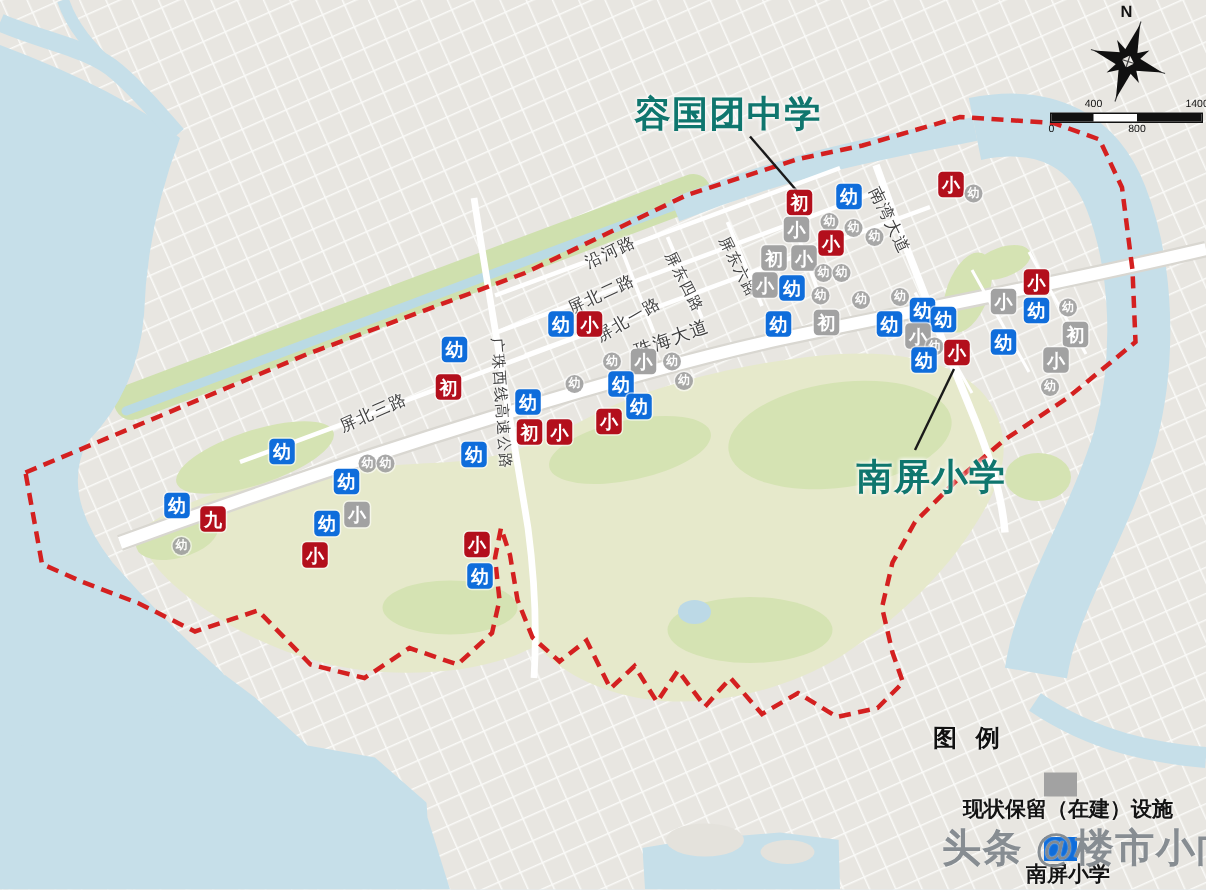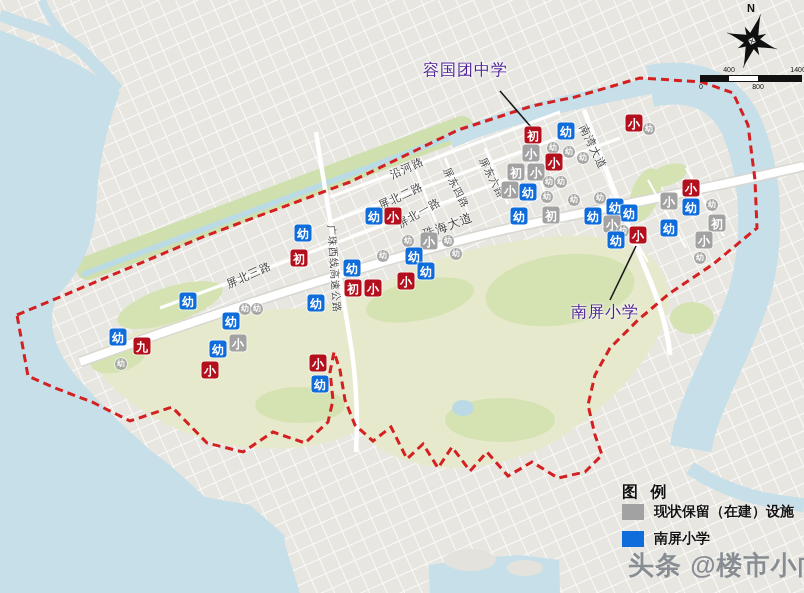--- a/index.html
+++ b/index.html
@@ -14,29 +14,29 @@
   .marker.l{width:17px;height:17px;font-size:12px;}
   .marker.s{width:12px;height:12px;font-size:8px;border-radius:50%;opacity:.92;}
   .marker.g{background:#a2a2a2;}
   .marker.r{background:#b30f1c;}
   .marker.b{background:#0f6ddb;}
   
   #road-labels{position:absolute;left:0;top:0;width:100%;height:100%;pointer-events:none;}
   .road-label{position:absolute;color:#3e3e3e;white-space:nowrap;letter-spacing:1px;
               text-shadow:0 0 2px #fff,0 0 2px #fff,0 0 3px #fff;}
   
-  .callout{position:absolute;font-weight:normal;color:#4c1d95;font-size:16px;letter-spacing:1px;
+  .callout{position:absolute;font-weight:bold;color:#0f766e;font-size:24px;letter-spacing:1px;
            text-shadow:0 0 3px #fff,0 0 3px #fff;white-space:nowrap;}
   #callout-rong{left:423px;top:60px;}
   #callout-nanping{left:571px;top:302px;}
   
   .legend{position:absolute;left:622px;top:482px;width:180px;}
-  .legend-title{font-size:16px;font-weight:bold;color:#111;letter-spacing:4px;
+  .legend-title{font-size:16px;font-weight:bold;color:#111;letter-spacing:4px;margin-bottom:12px;
                 text-shadow:0 0 2px #fff;}
-  .legend-item{display:flex;align-items:center;margin-bottom:9px;}
+  .legend-item{display:flex;align-items:center;margin-bottom:9px;flex-direction:column;}
   .swatch{width:22px;height:16px;margin-right:10px;flex:0 0 auto;}
   .legend-label{font-size:14px;font-weight:600;color:#141414;white-space:nowrap;
                 text-shadow:0 0 2px #fff;}
   
   .north-label{position:absolute;left:747px;top:2px;font-size:11px;font-weight:bold;color:#111;}
   #compass{position:absolute;left:726px;top:12px;}
   .scalebar{position:absolute;left:700px;top:75px;width:100px;height:5px;background:#fff;
             border:1px solid #111;}
   .scalebar .seg{position:absolute;top:0;height:100%;background:#111;}
   #scale-labels span{position:absolute;font-size:7px;color:#111;transform:translateX(-50%);}

